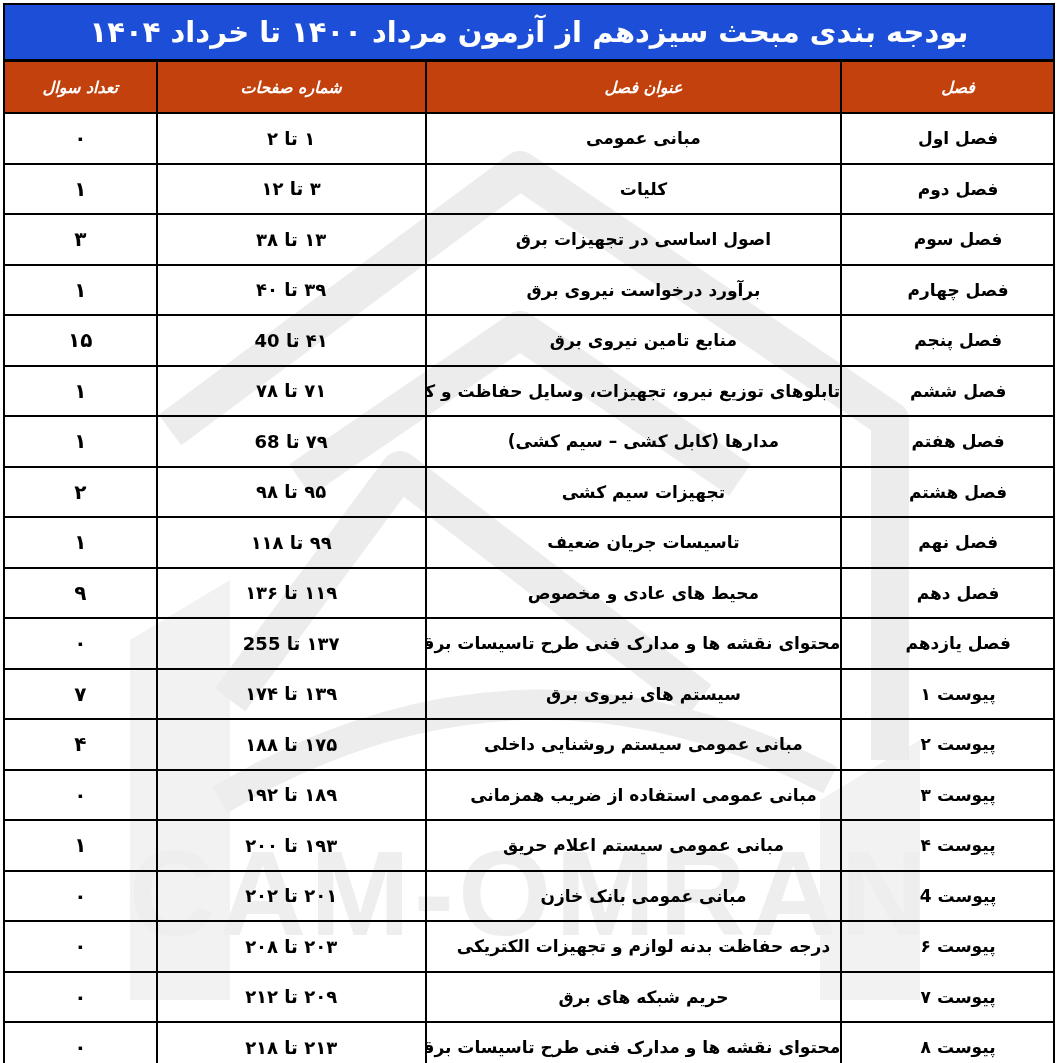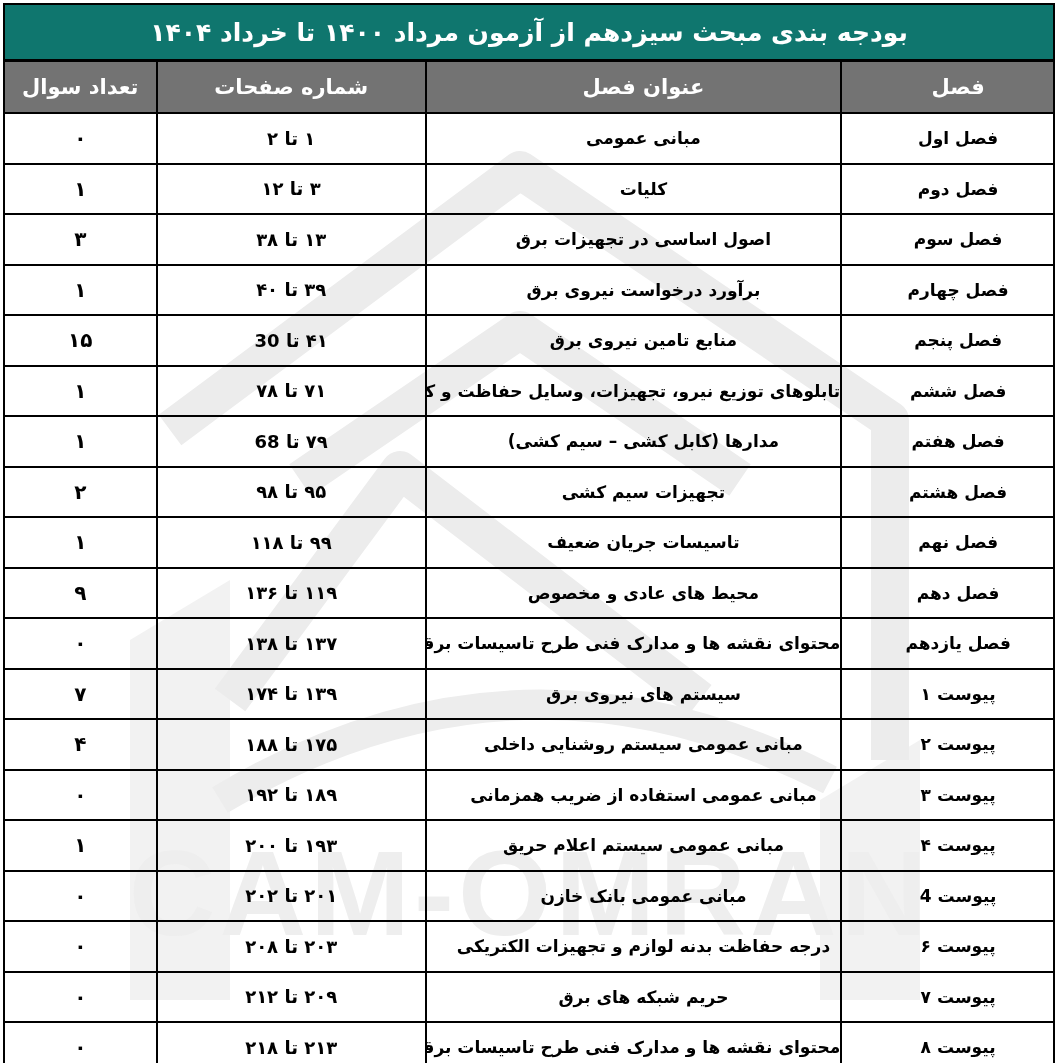--- a/index.html
+++ b/index.html
@@ -1,22 +1,22 @@
 <!DOCTYPE html>
 <html><head>
 <meta charset="utf-8">
 <style>
   html, body { margin: 0; padding: 0; background: #ffffff; }
   body { width: 1060px; height: 1063px; position: relative; overflow: hidden; font-family: "DejaVu Sans", sans-serif; }
   .watermark { position: absolute; left: 0; top: 0; width: 1060px; height: 1063px; pointer-events: none; z-index: 0; }
   .wrap { position: absolute; left: 3px; top: 3px; width: 1052px; z-index: 1; }
   table { border-collapse: collapse; width: 1052px; table-layout: fixed; direction: rtl; }
   td, th { border: 2px solid #000; text-align: center; vertical-align: middle; font-weight: bold; padding: 0; overflow: hidden; white-space: nowrap; }
-  .title-row th { background: #0f766e; color: #ffffff; height: 54px; font-size: 25px; border-bottom: 3px solid #000; }
-  .head-row th { background: #737373; color: #ffffff; height: 50px; font-size: 21px; }
+  .title-row th { background: #1d4ed8; color: #ffffff; height: 54px; font-size: 29px; border-bottom: 3px solid #000; }
+  .head-row th { background: #c2410c; color: #ffffff; height: 50px; font-size: 16px; font-style: italic; }
   .body-row td { height: 48.5px; font-size: 17px; color: #000; background: transparent; }
   .c-chapter { width: 212px; padding-left: 21px; }
   .c-title { width: 414px; padding-left: 20px; }
   .c-pages { width: 268px; }
   .c-count { width: 152px; }
   .body-row td.c-count { font-size: 20px; }
   .body-row td.c-pages { font-size: 18px; margin-top: 13px; }
 </style>
 </head>
 <body>
@@ -75,21 +75,21 @@
         </tr>
       <tr class="body-row">
           <td class="c-chapter">فصل چهارم</td>
           <td class="c-title">برآورد درخواست نیروی برق</td>
           <td class="c-pages">۳۹ تا ۴۰</td>
           <td class="c-count">۱</td>
         </tr>
       <tr class="body-row">
           <td class="c-chapter">فصل پنجم</td>
           <td class="c-title">منابع تامین نیروی برق</td>
-          <td class="c-pages">۴۱ تا 30</td>
+          <td class="c-pages">۴۱ تا 40</td>
           <td class="c-count">۱۵</td>
         </tr>
       <tr class="body-row">
           <td class="c-chapter">فصل ششم</td>
           <td class="c-title">تابلوهای توزیع نیرو، تجهیزات، وسایل حفاظت و کنترل</td>
           <td class="c-pages">۷۱ تا ۷۸</td>
           <td class="c-count">۱</td>
         </tr>
       <tr class="body-row">
           <td class="c-chapter">فصل هفتم</td>
@@ -111,21 +111,21 @@
         </tr>
       <tr class="body-row">
           <td class="c-chapter">فصل دهم</td>
           <td class="c-title">محیط های عادی و مخصوص</td>
           <td class="c-pages">۱۱۹ تا ۱۳۶</td>
           <td class="c-count">۹</td>
         </tr>
       <tr class="body-row">
           <td class="c-chapter">فصل یازدهم</td>
           <td class="c-title">محتوای نقشه ها و مدارک فنی طرح تاسیسات برقی</td>
-          <td class="c-pages">۱۳۷ تا ۱۳۸</td>
+          <td class="c-pages">۱۳۷ تا 255</td>
           <td class="c-count">۰</td>
         </tr>
       <tr class="body-row">
           <td class="c-chapter">پیوست ۱</td>
           <td class="c-title">سیستم های نیروی برق</td>
           <td class="c-pages">۱۳۹ تا ۱۷۴</td>
           <td class="c-count">۷</td>
         </tr>
       <tr class="body-row">
           <td class="c-chapter">پیوست ۲</td>

